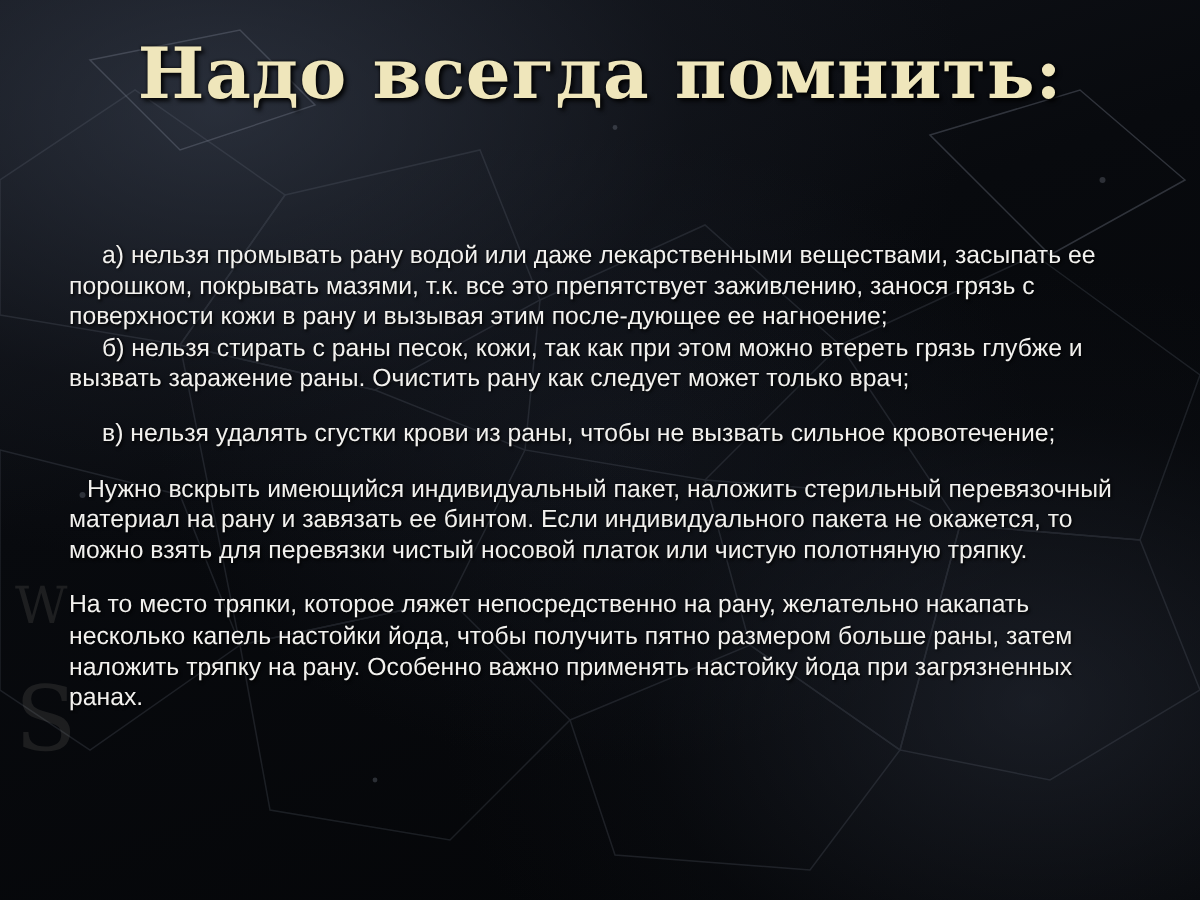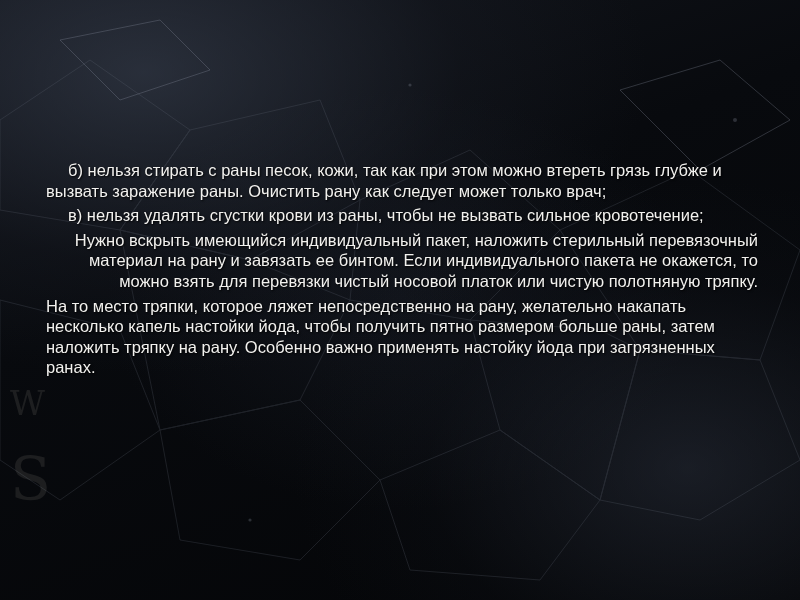--- a/index.html
+++ b/index.html
@@ -63,28 +63,27 @@
   }
   .para {
     color: #f2f1ee;
     font-size: 16.5px;
     line-height: 20.6px;
     text-shadow: 1px 1px 2px rgba(0,0,0,0.9);
     margin: 0;
     text-align: left;
   }
   .para + .para {
-    margin-top: 4px;
+    margin-top: 16px;
   }
   .indent {
     text-indent: 22px;
   }
   .indent-small {
     text-indent: 12px;
-    text-align: right;
   }
   .clipped {
     overflow: hidden;
   }
 </style>
 </head>
 <body>
 
 <div class="slide">
 
@@ -112,21 +111,28 @@
         <circle cx="410" cy="85" r="1.6"></circle>
         <circle cx="250" cy="520" r="1.6"></circle>
       </g>
       <g fill="#d9d4c4" opacity="0.10" font-family="DejaVu Serif, serif" font-size="60">
         <text x="10" y="500">S</text>
         <text x="10" y="415" font-size="34">W</text>
       </g>
     </svg>
   </div>
 
+  <div class="title-wrap">
+    <span class="title">Надо всегда помнить:</span>
+  </div>
 
   <div class="body-block clipped">
+    <div class="bullet-row">
+
+      <p class="para indent">а) нельзя промывать рану водой или даже лекарственными веществами, засыпать ее порошком, покрывать мазями, т.к. все это препятствует заживлению, занося грязь с поверхности кожи в рану и вызывая этим после-дующее ее нагноение;</p>
+    </div>
     <p class="para indent">б) нельзя стирать с раны песок, кожи, так как при этом можно втереть грязь глубже и вызвать заражение раны. Очистить рану как следует может только врач;</p>
     <p class="para indent">в) нельзя удалять сгустки крови из раны, чтобы не вызвать сильное кровотечение;</p>
     <p class="para indent-small">Нужно  вскрыть имеющийся индивидуальный пакет, наложить стерильный перевязочный материал на рану и завязать ее бинтом. Если индивидуального пакета не окажется, то можно взять для перевязки чистый носовой платок или чистую полотняную тряпку.</p>
     <p class="para">На то место тряпки, которое ляжет непосредственно на рану, желательно накапать несколько капель настойки йода, чтобы получить пятно размером больше раны, затем наложить тряпку на рану. Особенно важно применять настойку йода при загрязненных ранах.</p>
   </div>
 
 </div>
 
 </body></html>

